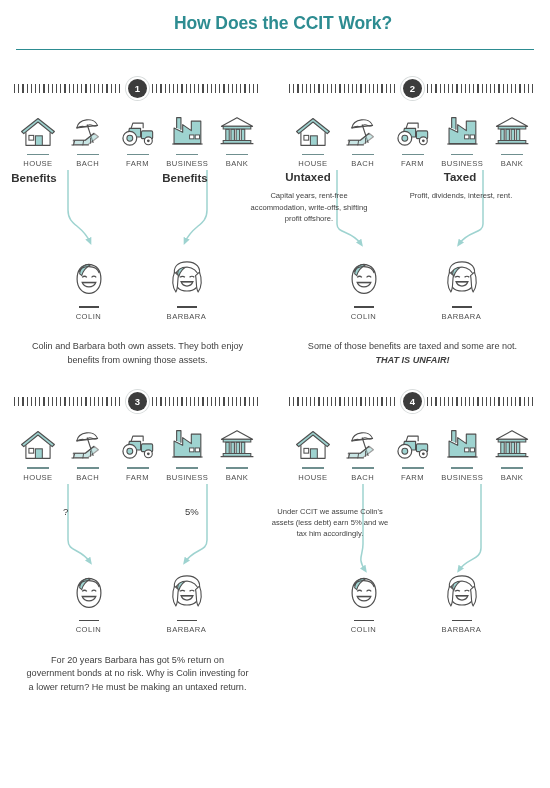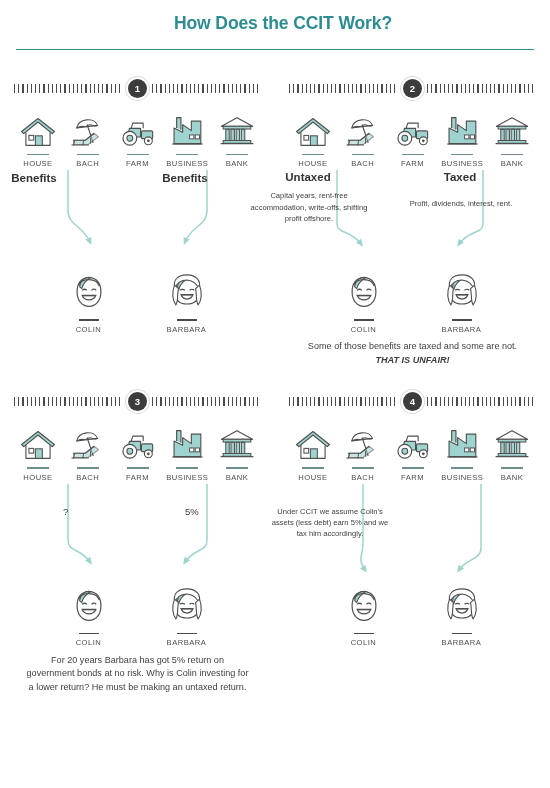--- a/index.html
+++ b/index.html
@@ -120,21 +120,21 @@
   .flow-sub.narrow { width: 110px; }
   .flow-mark {
     position: absolute;
     font-size: 9.5px;
     color: #3a3a3a;
     font-weight: normal;
   }
   
   .people {
     position: absolute;
-    top: 105px; left: 0;
+    top: 92px; left: 0;
     width: 275px;
     display: flex;
     justify-content: center;
     gap: 38px;
   }
   .person { width: 60px; text-align: center; }
   .person-rule {
     width: 20px; height: 1.3px;
     background: #4a4a4a;
     margin: 4px auto 4px auto;
@@ -317,20 +317,21 @@
           <div class="person">
             <svg width="36" height="38">
                 <use href="#ico-barbara"></use>
               </svg>
             <div class="person-rule"></div>
             <div class="person-label">BARBARA</div>
           </div>
         </div>
       </div>
 
+      <div class="caption">Colin and Barbara both own assets. They both enjoy benefits from owning those assets.</div>
     </div>
 
     <div class="panel">
       <div class="step-divider">
         <div class="dash-line"></div>
         <div class="step-badge">2</div>
         <div class="dash-line"></div>
       </div>
 
       <div class="assets">
@@ -382,21 +383,21 @@
       </div>
 
       <div class="flow">
         <svg class="flow-svg">
           <path d="M62 2 L62 56 C62 66, 76 62, 86 76" fill="none" stroke="#9ed3d0" stroke-width="1.5" marker-end="url(#arw)"></path>
           <path d="M208 2 L208 56 C208 66, 194 62, 184 76" fill="none" stroke="#9ed3d0" stroke-width="1.5" marker-end="url(#arw)"></path>
         </svg>
         <div class="flow-label" style="left:-27px; top:3px;">Untaxed</div>
         <div class="flow-label" style="left:125px; top:3px;">Taxed</div>
         <div class="flow-sub" style="left:-29px; top:22px;">Capital years, rent-free accommodation, write-offs, shifting profit offshore.</div>
-        <div class="flow-sub narrow" style="left:131px; top:22px;margin-top:8px;">Profit, dividends, interest, rent.</div>
+        <div class="flow-sub narrow" style="left:131px; top:22px;">Profit, dividends, interest, rent.</div>
 
         <div class="people">
           <div class="person">
             <svg width="34" height="38">
                 <use href="#ico-colin"></use>
               </svg>
             <div class="person-rule"></div>
             <div class="person-label">COLIN</div>
           </div>
           <div class="person">

